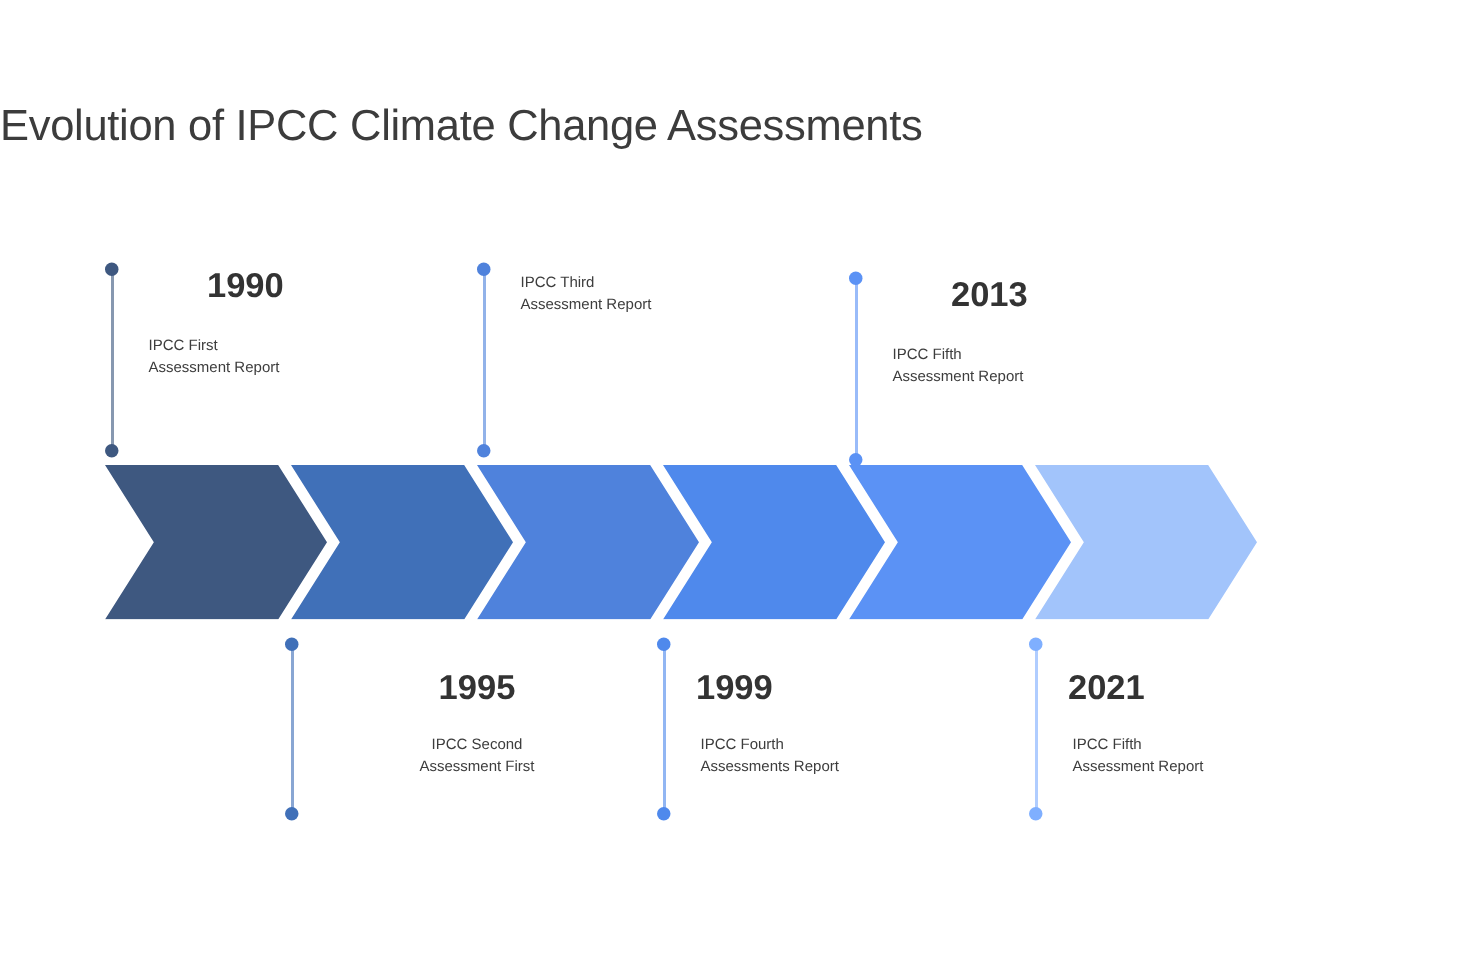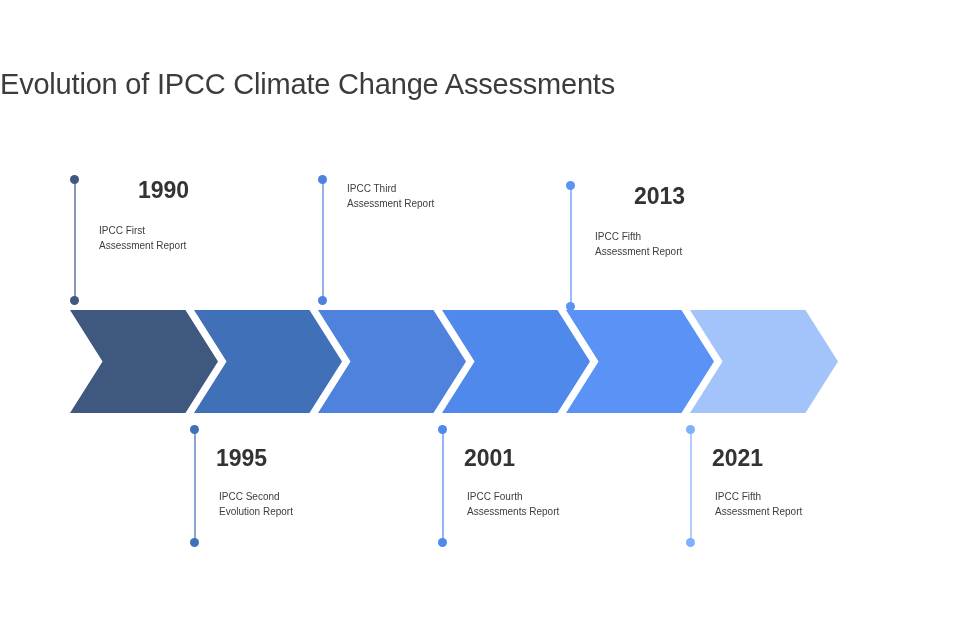--- a/index.html
+++ b/index.html
@@ -153,41 +153,41 @@
 
 <div id="chevron-band">
   <div class="chevron first" style="left: 0px; background: rgb(62, 88, 128);"></div>
   <div class="chevron" style="left: 124px; background: rgb(64, 112, 184);"></div>
   <div class="chevron" style="left: 248px; background: rgb(79, 130, 220);"></div>
   <div class="chevron" style="left: 372px; background: rgb(79, 137, 236);"></div>
   <div class="chevron" style="left: 496px; background: rgb(91, 146, 245);"></div>
   <div class="chevron" style="left: 620px; background: rgb(162, 196, 251);"></div>
 </div>
 
-<div class="milestone bottom" style="left:190px; top:425px;">
+<div class="milestone bottom" style="left:190px; top:425px;text-align:center;">
   <div class="connector">
     <div class="conn-line" style="background: rgb(64, 112, 184);"></div>
     <div class="conn-dot top" style="background: rgb(64, 112, 184);"></div>
     <div class="conn-dot bot" style="background: rgb(64, 112, 184);"></div>
   </div>
   <div class="ms-body">
     <p class="ms-year">1995</p>
     <p class="ms-desc">IPCC Second
-Evolution Report</p>
+Assessment First</p>
   </div>
 </div>
 
 <div class="milestone bottom" style="left:438px; top:425px;">
   <div class="connector">
     <div class="conn-line" style="background: rgb(79, 137, 236);"></div>
     <div class="conn-dot top" style="background: rgb(79, 137, 236);"></div>
     <div class="conn-dot bot" style="background: rgb(79, 137, 236);"></div>
   </div>
   <div class="ms-body">
-    <p class="ms-year">2001</p>
+    <p class="ms-year">1999</p>
     <p class="ms-desc">IPCC Fourth
 Assessments Report</p>
   </div>
 </div>
 
 <div class="milestone bottom" style="left:686px; top:425px;">
   <div class="connector">
     <div class="conn-line" style="background: rgb(127, 175, 255);"></div>
     <div class="conn-dot top" style="background: rgb(127, 175, 255);"></div>
     <div class="conn-dot bot" style="background: rgb(127, 175, 255);"></div>

